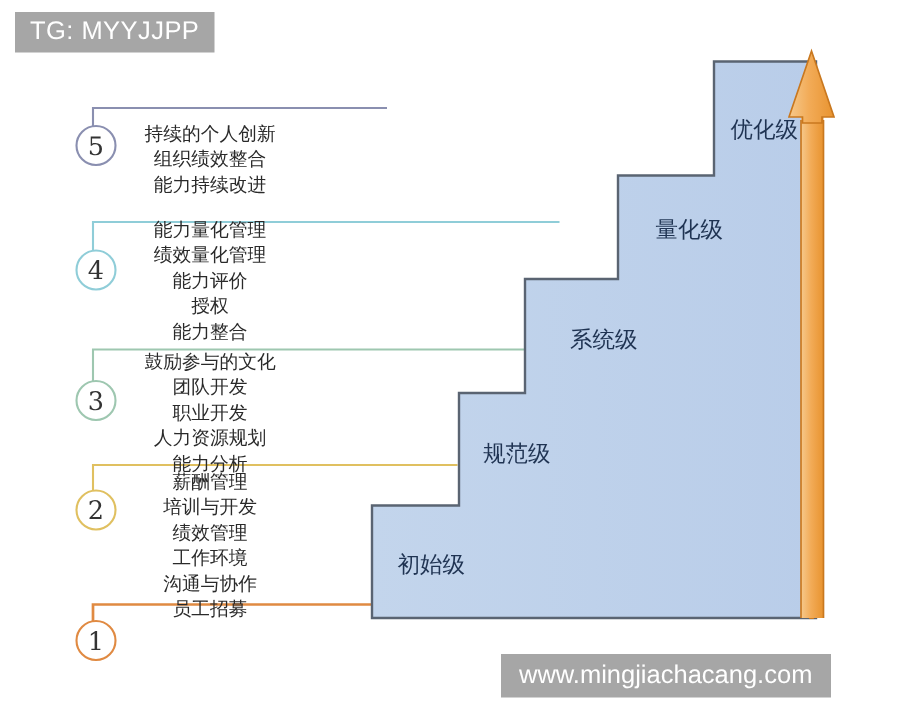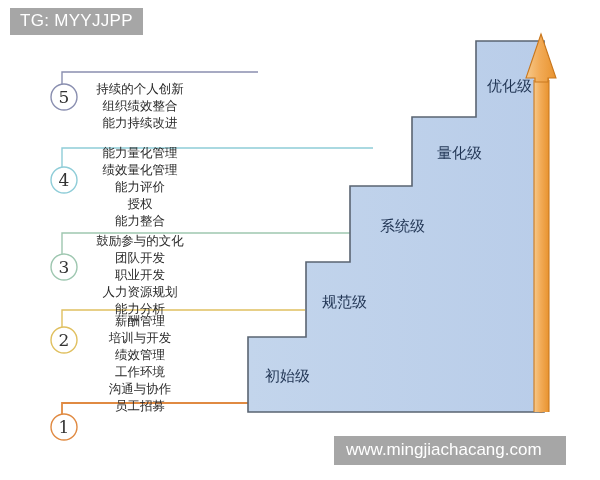--- a/index.html
+++ b/index.html
@@ -34,21 +34,21 @@
     white-space: nowrap;
   }
   .watermark {
     position: absolute;
     left: 334px;
     top: 436px;
     background: #a6a6a6;
     color: #ffffff;
     font-size: 17px;
     font-family: "Liberation Sans", sans-serif;
-    padding: 5px 24px 6px 12px;
+    padding: 5px 12px 6px 12px;
     line-height: 1.05;
     white-space: nowrap;
   }
   svg.diagram {
     position: absolute;
     left: 0; top: 0;
     width: 600px;
     height: 480px;
   }
   .lvl-num {

